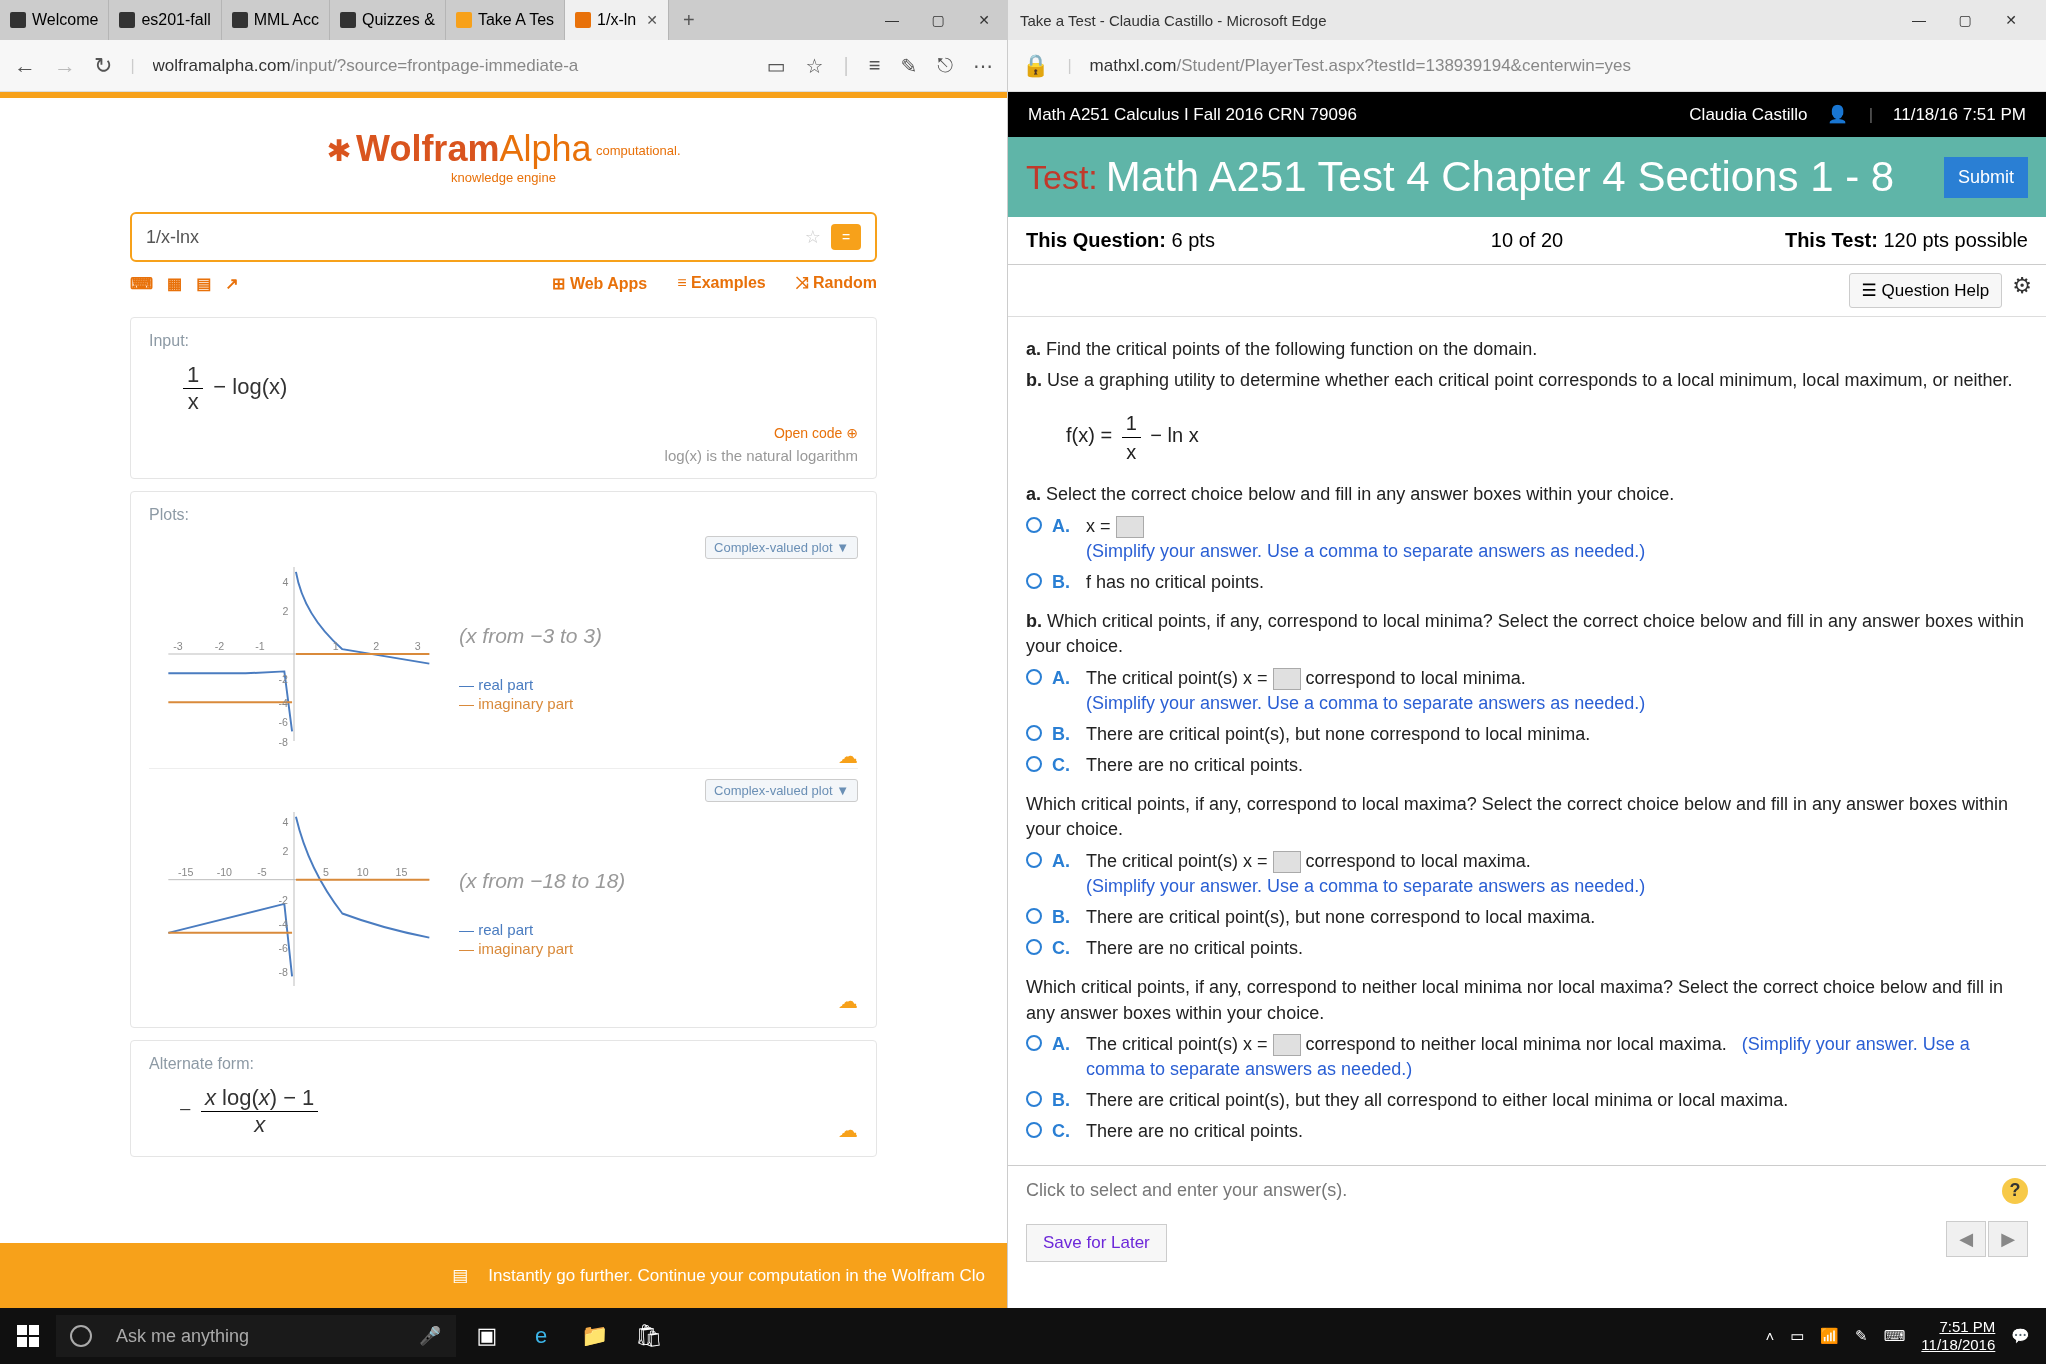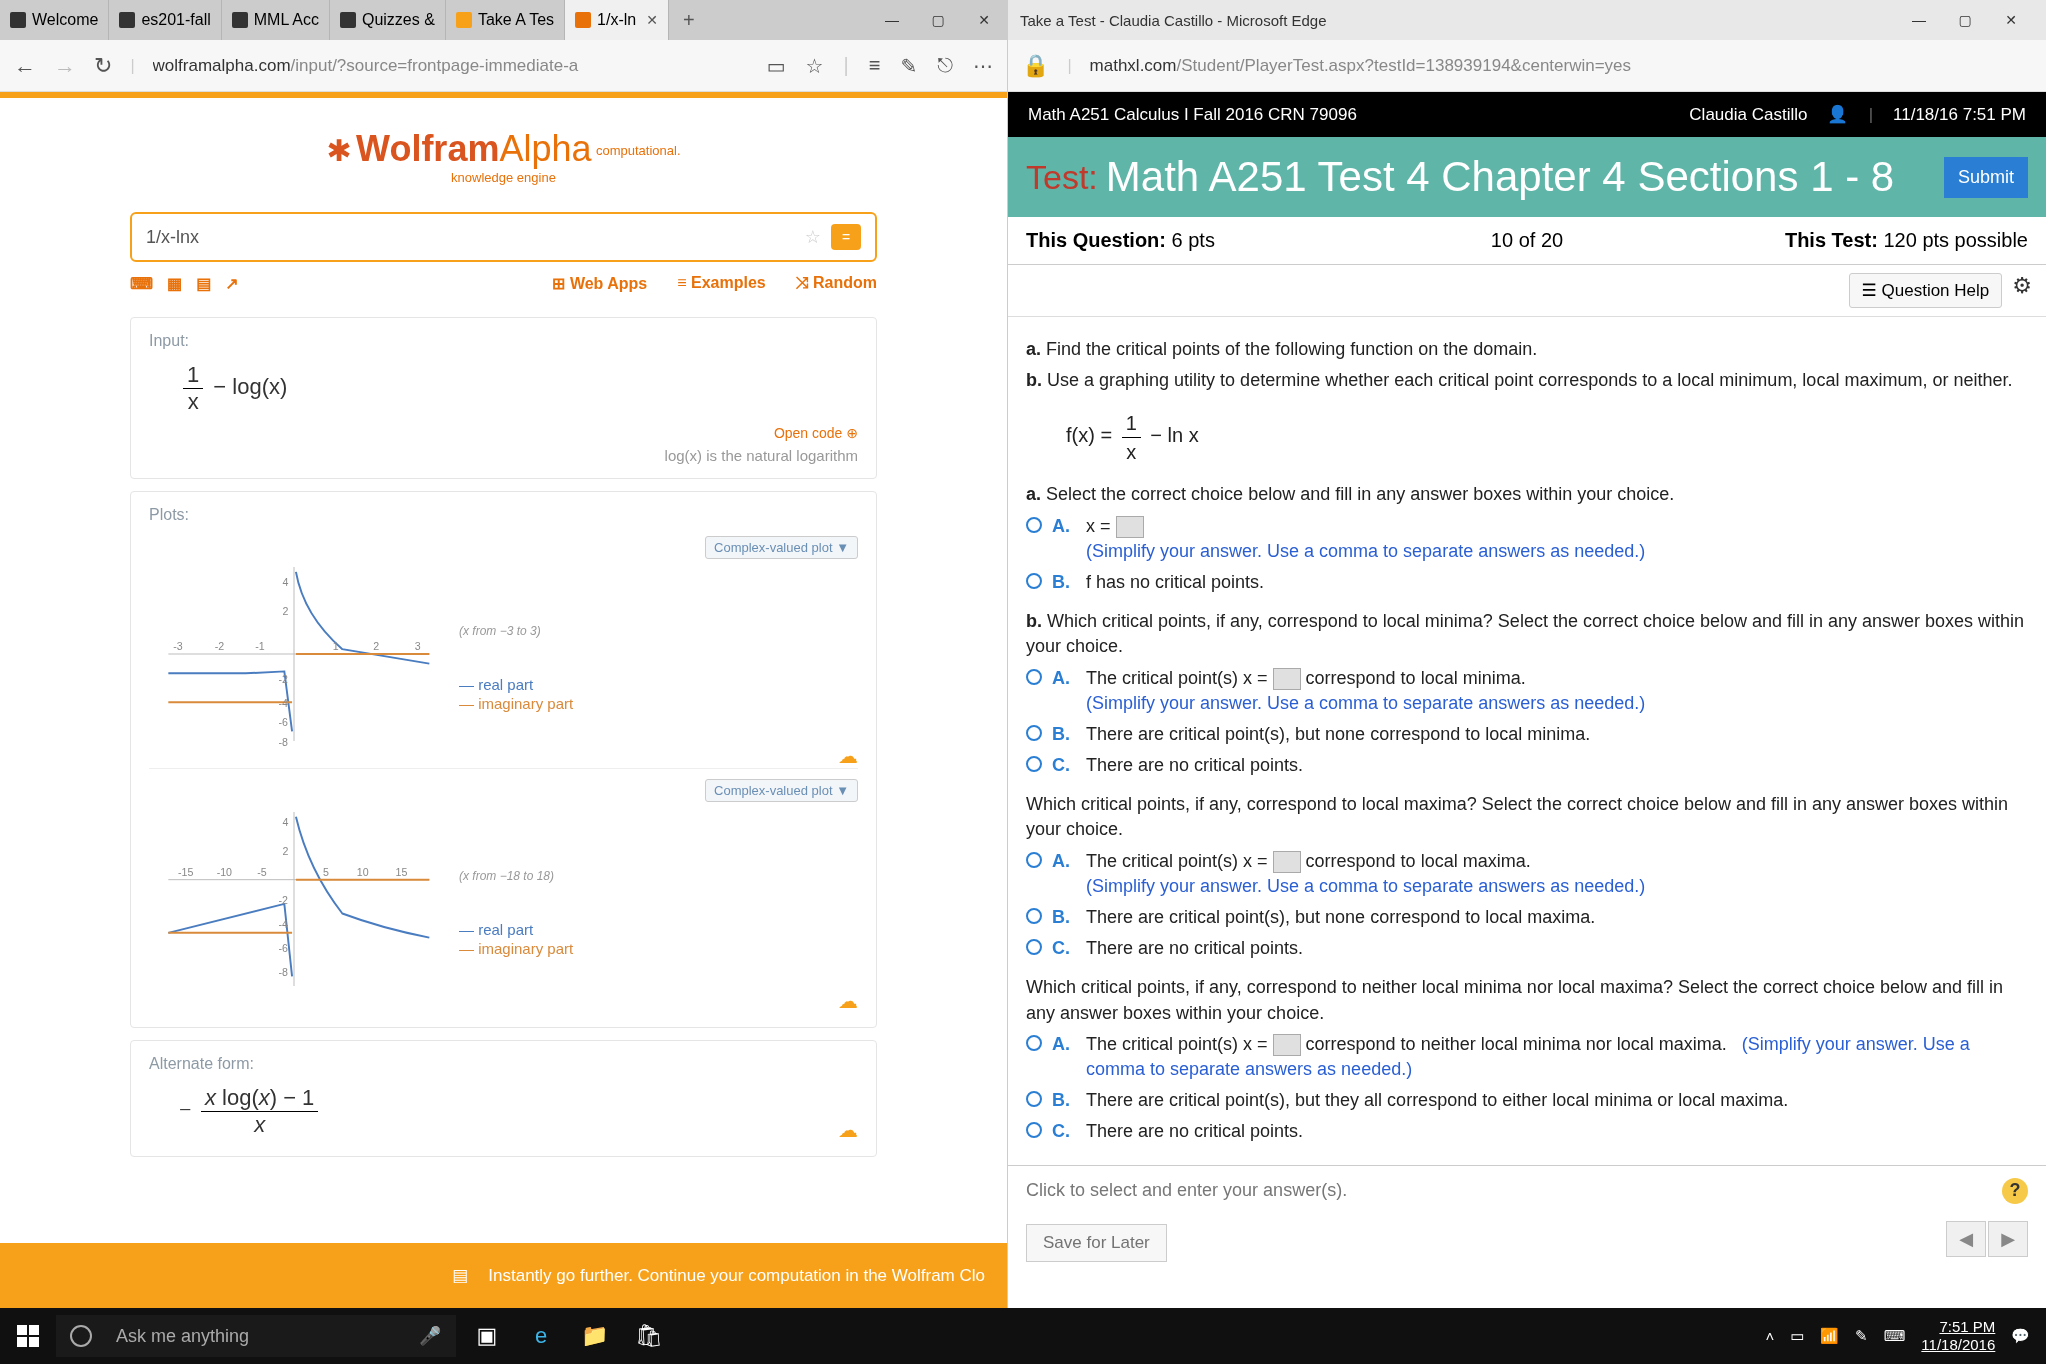--- a/index.html
+++ b/index.html
@@ -43,21 +43,21 @@
 .wa-icons { display: flex; gap: 14px; font-size: 16px; }
 .wa-links { margin-left: auto; display: flex; gap: 30px; }
 .wa-pod { margin: 0 130px 12px; border: 1px solid #e5e5e5; border-radius: 4px; padding: 14px 18px; }
 .pod-title { color: #8d9aa5; font-size: 16px; margin-bottom: 12px; }
 .pod-math { font-family: 'Times New Roman', serif; font-size: 22px; color: #333; margin-left: 30px; }
 .pod-foot { text-align: right; font-size: 14px; color: #e8710a; margin-top: 10px; }
 .pod-note { text-align: right; font-size: 15px; color: #999; margin-top: 6px; }
 .plot-toggle { float: right; border: 1px solid #ccc; border-radius: 3px; padding: 3px 8px; font-size: 13px; color: #6a8fb5; background: #f3f6f9; }
 .plot-area { margin: 30px 0 10px; position: relative; height: 200px; }
 .plot-svg { width: 290px; height: 200px; }
-.plot-label { position: absolute; left: 310px; color: #999; font-size: 12px; font-style: italic; }
+.plot-label { position: absolute; left: 310px; color: #999; font-size: 21px; font-style: italic; }
 .legend { position: absolute; left: 310px; }
 .legend div { font-size: 15px; margin: 2px 0; }
 .leg-real { color: #4a7cc0; }
 .leg-imag { color: #d98a3b; }
 .cloud-ico { float: right; color: #f7a11a; font-size: 20px; margin-top: -20px; }
 .wa-orange-banner { background: #f7a11a; color: #fff; padding: 22px; text-align: right; font-size: 17px; position: absolute; bottom: 0; left: 0; right: 0; }
 
 
 .mxl-content { flex: 1; overflow-y: auto; background: #fff; font-size: 18px; }
 .mxl-black { background: #000; color: #fff; height: 45px; display: flex; align-items: center; padding: 0 20px; font-size: 17px; }
@@ -79,21 +79,21 @@
 .frac { display: inline-block; text-align: center; vertical-align: middle; margin: 0 4px; }
 .frac .num { display: block; border-bottom: 1px solid #000; padding: 0 4px; }
 .frac .den { display: block; padding: 0 4px; }
 .choice-row { display: flex; align-items: flex-start; margin: 6px 0; gap: 10px; }
 .radio { width: 16px; height: 16px; border: 2px solid #2a7fd4; border-radius: 50%; margin-top: 3px; flex-shrink: 0; }
 .choice-letter { color: #2a7fd4; font-weight: bold; width: 24px; flex-shrink: 0; }
 .choice-body { flex: 1; }
 .ans-box { display: inline-block; width: 28px; height: 22px; background: #e0e0e0; border: 1px solid #aaa; vertical-align: middle; }
 .hint { color: #2a5fd4; }
 .mxl-footer { border-top: 1px solid #ccc; padding: 12px 18px; color: #777; display: flex; align-items: center; }
-.save-btn { border: 1px solid #ccc; padding: 8px 16px; margin-top: 8px; background: #f7f7f7; color: #737373; font-size: 17px; }
+.save-btn { border: 1px solid #ccc; padding: 8px 16px; margin-top: 8px; background: #f7f7f7; color: #6d28d9; font-size: 17px; }
 .nav-arrows { margin-left: auto; display: flex; gap: 2px; }
 .nav-arrows span { border: 1px solid #ccc; padding: 6px 12px; background: #f0f0f0; color: #888; }
 .help-bubble { margin-left: auto; width: 26px; height: 26px; background: #f7c948; border-radius: 50%; color: #333; font-weight: bold; display: flex; align-items: center; justify-content: center; }
 
 
 .taskbar { height: 56px; background: #101010; display: flex; align-items: center; color: #fff; padding: 0 8px; gap: 8px; }
 .start-btn { width: 40px; height: 40px; display: flex; align-items: center; justify-content: center; }
 .win-logo { width: 22px; height: 22px; display: grid; grid-template: 1fr 1fr / 1fr 1fr; gap: 2px; }
 .win-logo span { background: #fff; }
 .cortana { display: flex; align-items: center; background: #1a1a1a; height: 42px; width: 400px; padding: 0 14px; gap: 24px; color: #aaa; font-size: 18px; }

